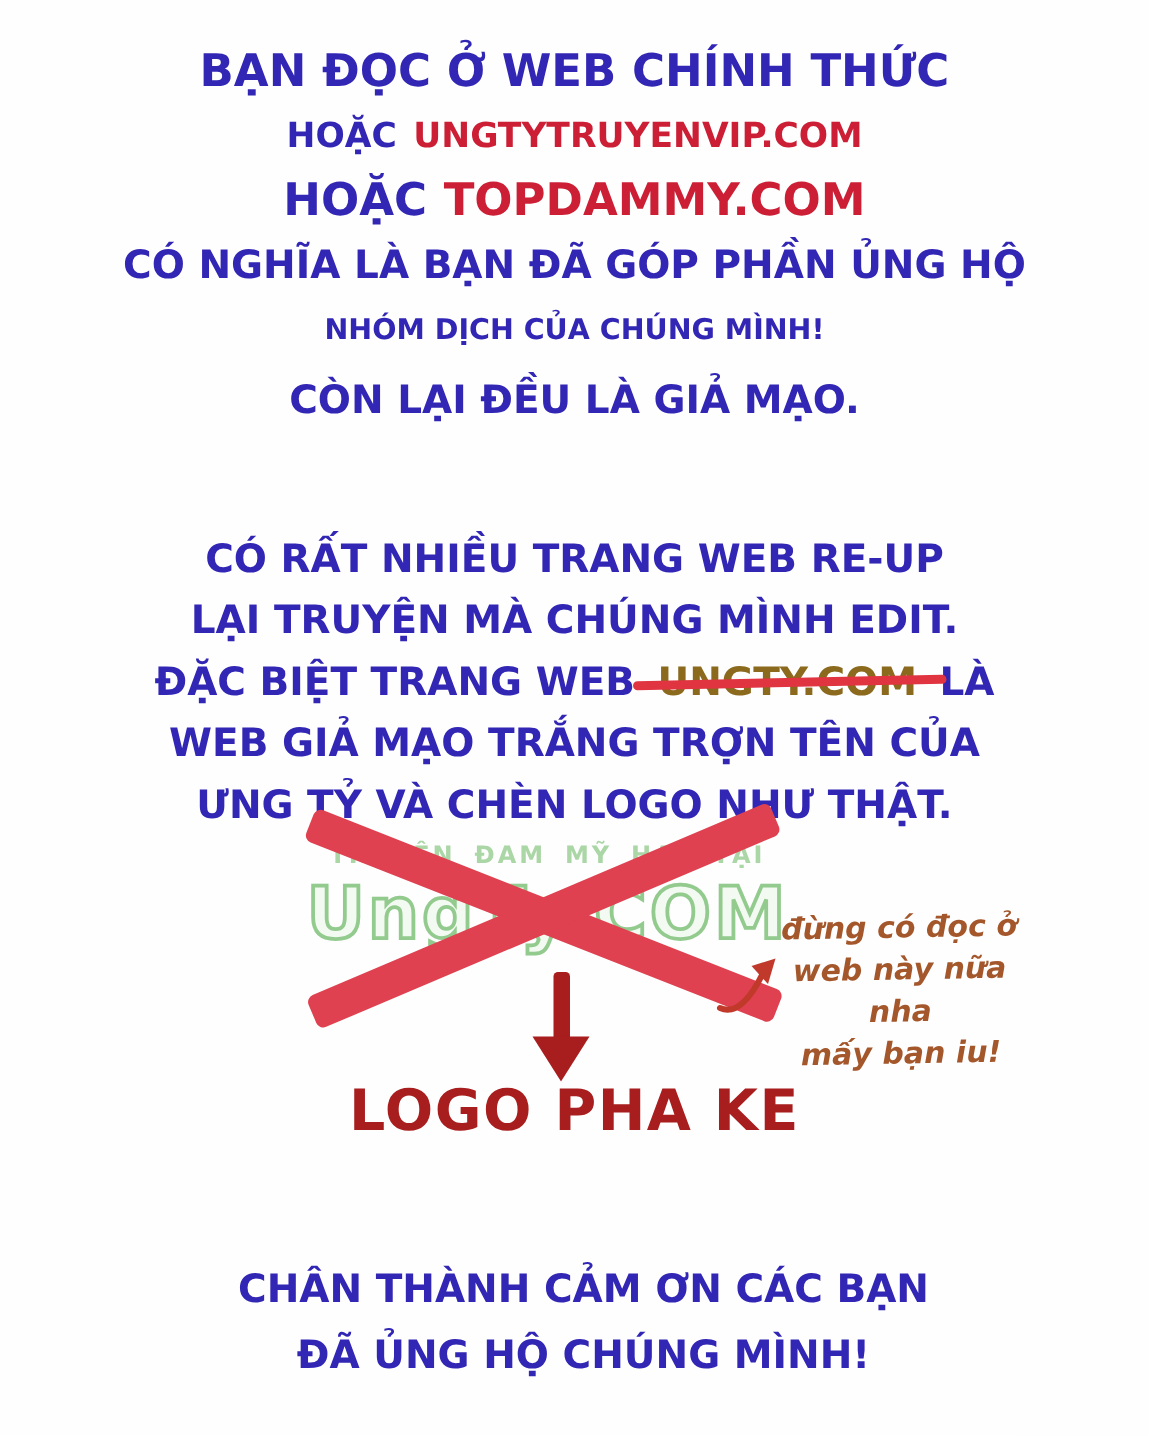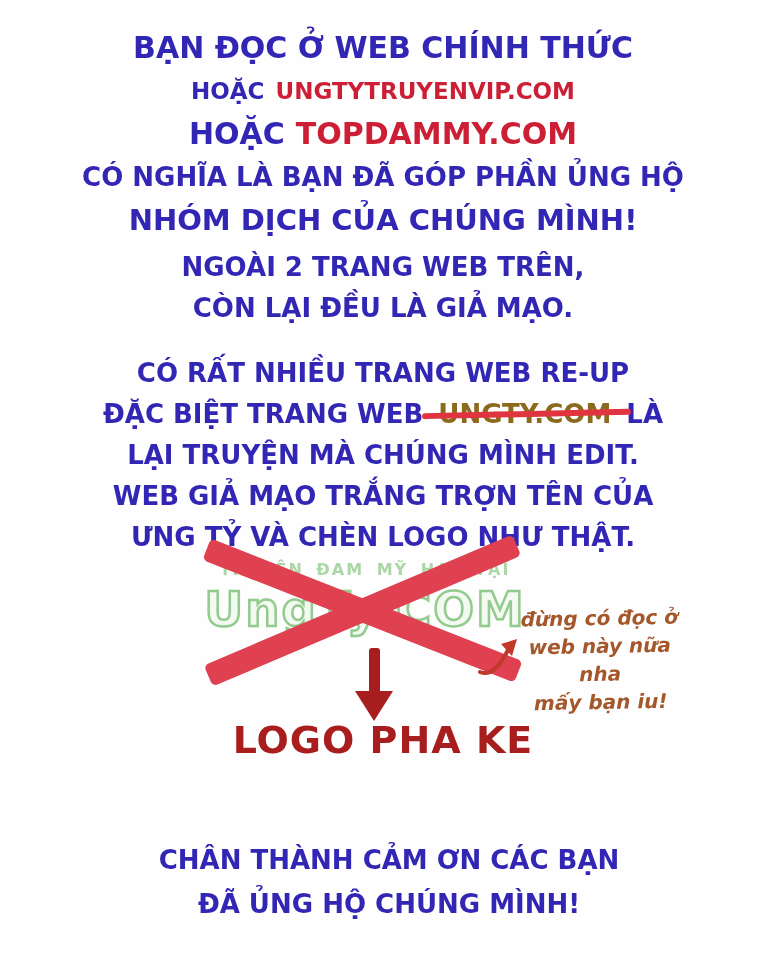--- a/index.html
+++ b/index.html
@@ -26,21 +26,21 @@
   .line{white-space:nowrap;text-align:center;}
   .blue{color:var(--blue);}
   .red{color:var(--red);}
 
   
   .header{position:absolute;top:16px;left:0;width:766px;margin-top:10px;}
   .header .row{height:43px;display:flex;align-items:center;justify-content:center;gap:11px;white-space:nowrap;}
   .h-lg{font-size:30px;}
   .h-sm{font-size:23px;}
   .h-md{font-size:26px;}
-  .h-md2{font-size:29px;}
+  .h-md2{font-size:19px;}
 
   
   .notice{position:absolute;top:246px;left:0;width:766px;}
   .notice .row{height:41px;display:flex;align-items:center;justify-content:center;font-size:26px;color:var(--blue);}
 
   
   .warning{position:absolute;top:352px;left:0;width:766px;}
   .warning .row{height:41px;display:flex;align-items:center;justify-content:center;gap:11px;font-size:26px;color:var(--blue);white-space:nowrap;}
   .fake-site{
     position:relative;
@@ -114,32 +114,31 @@
     </div>
     <div class="row h-lg">
       <span class="blue">HOẶC</span>
       <span class="red">TOPDAMMY.COM</span>
     </div>
     <div class="row h-md blue line">CÓ NGHĨA LÀ BẠN ĐÃ GÓP PHẦN ỦNG HỘ</div>
     <div class="row h-md2 blue line">NHÓM DỊCH CỦA CHÚNG MÌNH!</div>
   </div>
 
   <div class="notice">
-    <div class="row line">NGOÀI 2 TRANG WEB TRÊN,</div>
     <div class="row line">CÒN LẠI ĐỀU LÀ GIẢ MẠO.</div>
   </div>
 
   <div class="warning">
     <div class="row line">CÓ RẤT NHIỀU TRANG WEB RE-UP</div>
+    <div class="row line">LẠI TRUYỆN MÀ CHÚNG MÌNH EDIT.</div>
     <div class="row">
       <span>ĐẶC BIỆT TRANG WEB</span>
       <span class="fake-site">UNGTY.COM</span>
       <span>LÀ</span>
     </div>
-    <div class="row line">LẠI TRUYỆN MÀ CHÚNG MÌNH EDIT.</div>
     <div class="row line">WEB GIẢ MẠO TRẮNG TRỢN TÊN CỦA</div>
     <div class="row line">ƯNG TỶ VÀ CHÈN LOGO NHƯ THẬT.</div>
   </div>
 
   <div class="fake-logo">
     <div class="tagline">TRUYỆN ĐAM MỸ HAY TẠI</div>
     <div class="brand">UngTy.COM</div>
   </div>
 
   <div class="cross">

